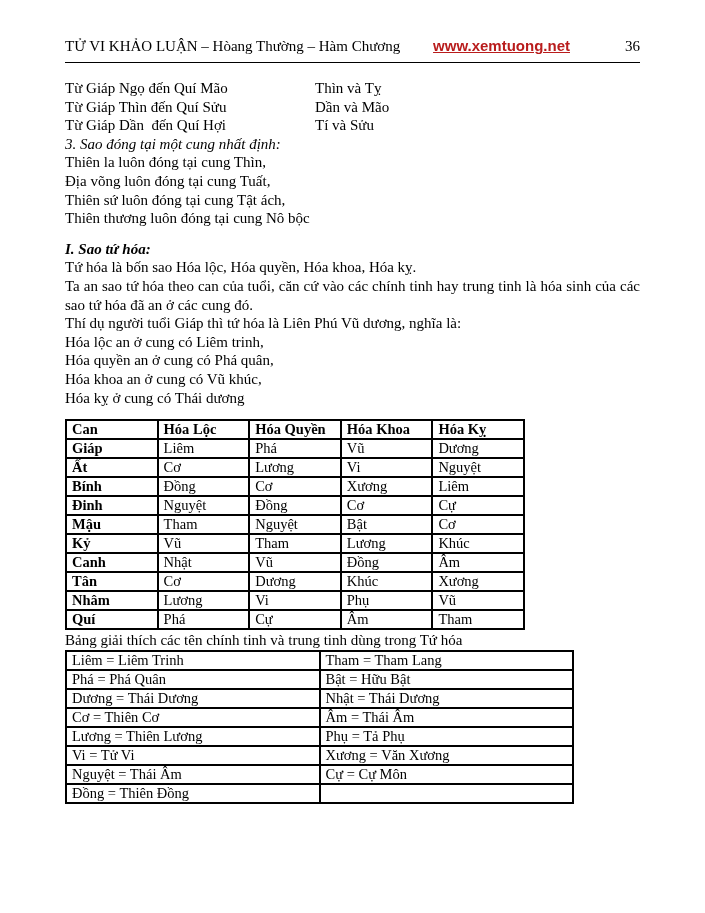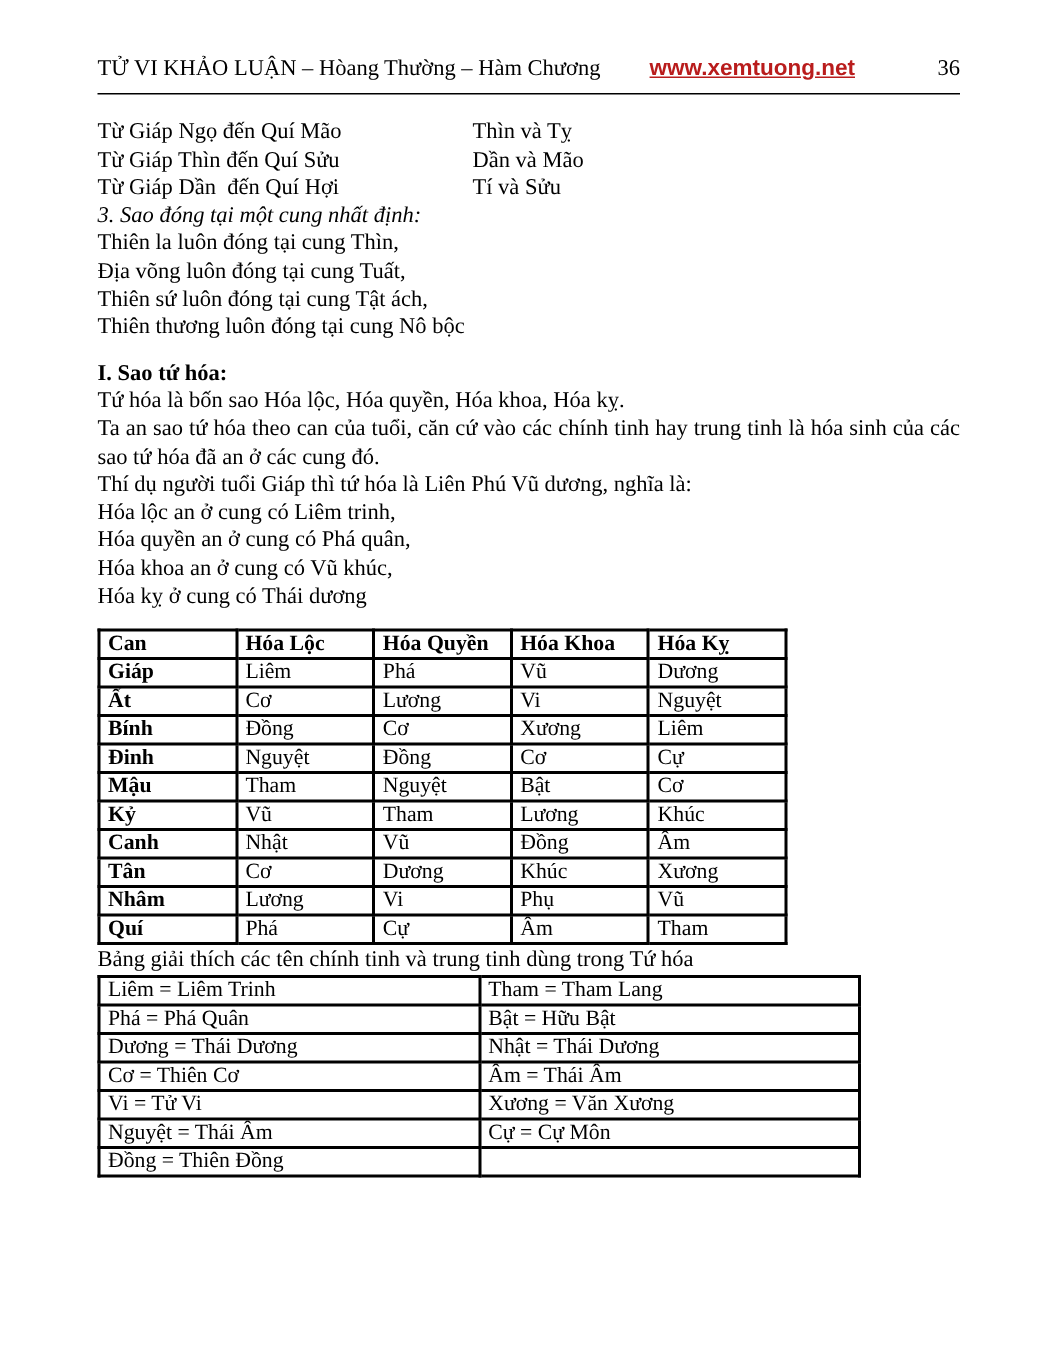--- a/index.html
+++ b/index.html
@@ -17,21 +17,21 @@
     font-weight:bold;color:#b91c1c;text-decoration:underline;
     font-size:15px;margin-right:55px;cursor:pointer;white-space:nowrap;
   }
   .hdr-page{white-space:nowrap;}
   .rule{border:none;border-top:1.6px solid #000;margin:7px 0 0 0;}
   
   .content{margin-top:16px;line-height:18.6px;}
   .pair{display:flex;}
   .pair-left{width:250px;white-space:pre;}
   .it{font-style:italic;}
-  .bold-head{font-weight:bold;margin-top:12px;}
+  .bold-head{font-weight:bold;margin-top:12px;font-style:italic;}
   .just{text-align:justify;text-align-last:justify;}
   
   table{border-collapse:collapse;table-layout:fixed;margin-top:12px;}
   table.t1{width:460px;}
   table.t2{width:509px;margin-top:0;}
   td,th{
     border:2px solid #000;padding:0 5px;line-height:17px;
     font-size:14.5px;text-align:left;font-weight:normal;
     overflow:hidden;white-space:nowrap;vertical-align:middle;
   }
@@ -193,20 +193,24 @@
           </tr>
           <tr>
             <td>Dương = Thái Dương</td>
             <td>Nhật = Thái Dương</td>
           </tr>
           <tr>
             <td>Cơ = Thiên Cơ</td>
             <td>Âm = Thái Âm</td>
           </tr>
           <tr>
+            <td>Lương = Thiên Lương</td>
+            <td>Phụ = Tả Phụ</td>
+          </tr>
+          <tr>
             <td>Vi = Tử Vi</td>
             <td>Xương = Văn Xương</td>
           </tr>
           <tr>
             <td>Nguyệt = Thái Âm</td>
             <td>Cự = Cự Môn</td>
           </tr>
           <tr>
             <td>Đồng = Thiên Đồng</td>
             <td></td>

